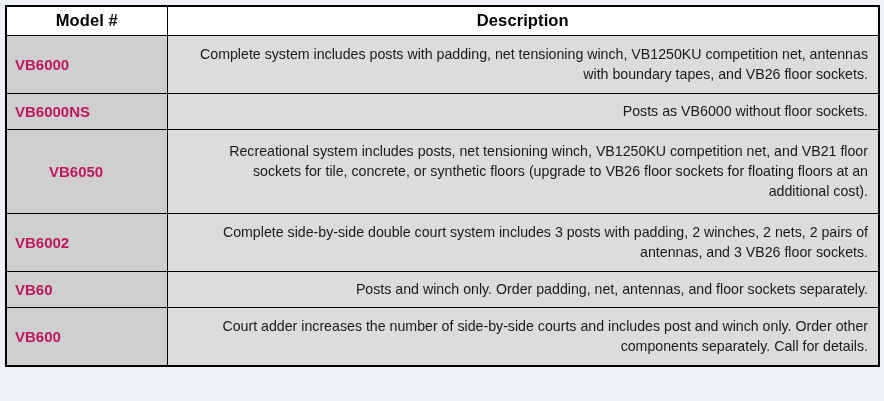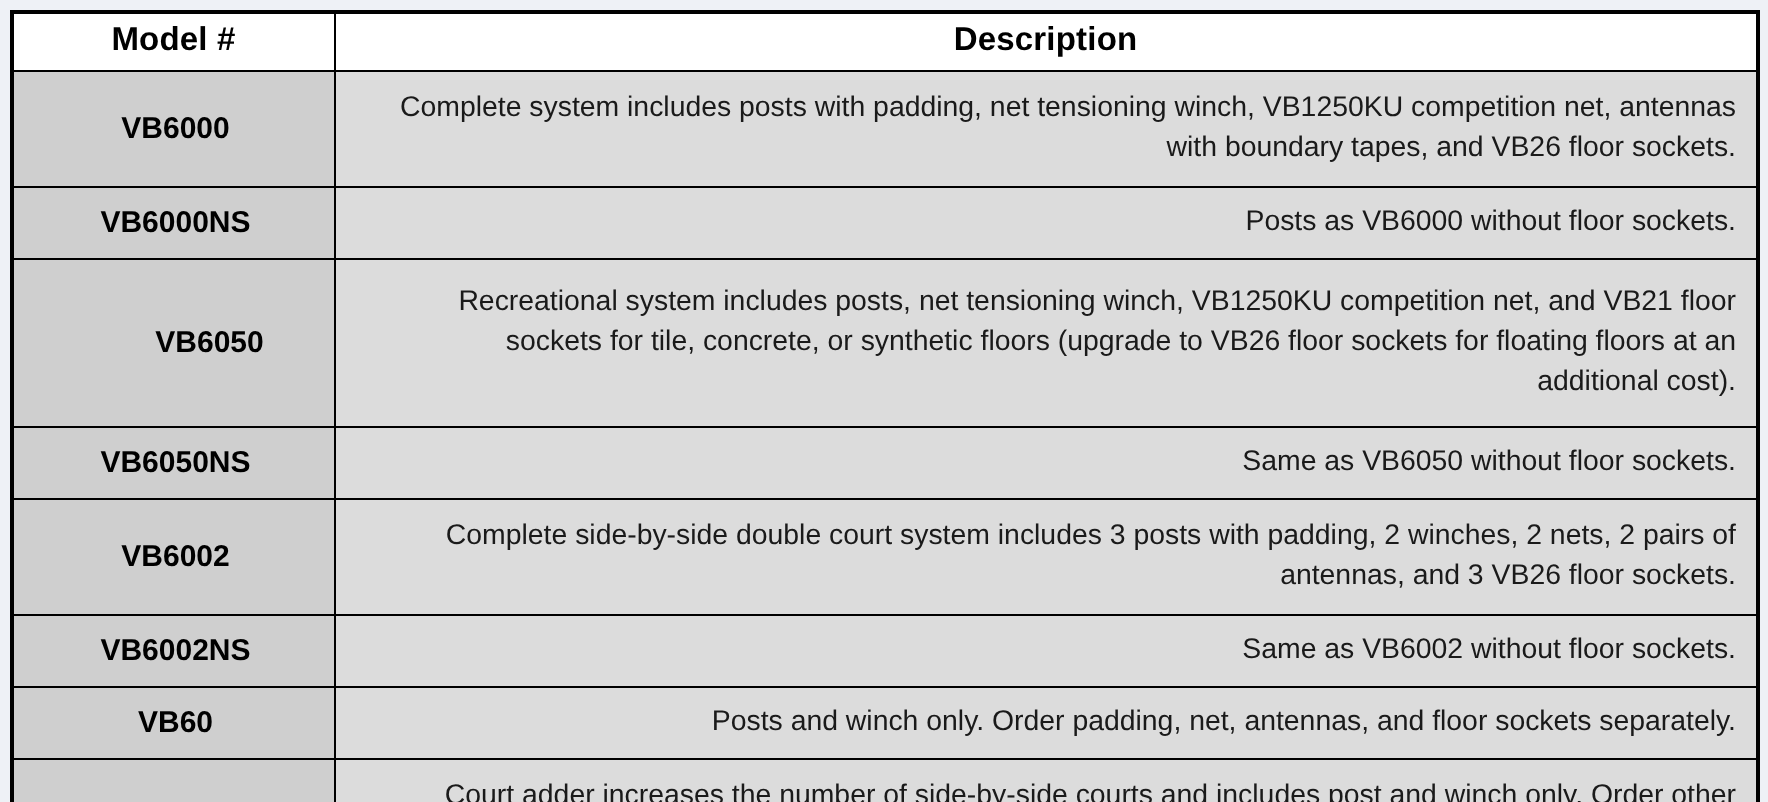--- a/index.html
+++ b/index.html
@@ -47,23 +47,23 @@
 
   tbody td {
     border: 1px solid #000000;
     vertical-align: middle;
     color: #1a1a1a;
   }
   tbody td.cell-model {
     background: #cfcfcf;
     font-weight: bold;
     font-size: 15px;
-    color: #000000;
+    color: #be185d;
     padding: 4px 6px 4px 8px;
-    text-align: center;
+    text-align: left;
     vertical-align: middle;
     white-space: nowrap;
   }
   tbody td.cell-desc {
     background: #dcdcdc;
     font-size: 14.2px;
     line-height: 1.42;
     padding: 4px 10px 5px 10px;
     text-align: right;
   }
@@ -92,31 +92,23 @@
           <td class="cell-desc">Complete system includes posts with padding, net tensioning winch, VB1250KU competition net, antennas with boundary tapes, and VB26 floor sockets.</td>
         </tr>
         <tr class="h-short">
           <td class="cell-model">VB6000NS</td>
           <td class="cell-desc">Posts as VB6000 without floor sockets.</td>
         </tr>
         <tr class="h-triple">
           <td class="cell-model">VB6050</td>
           <td class="cell-desc">Recreational system includes posts, net tensioning winch, VB1250KU competition net, and VB21 floor sockets for tile, concrete, or synthetic floors (upgrade to VB26 floor sockets for floating floors at an additional cost).</td>
         </tr>
-        <tr class="h-short">
-          <td class="cell-model">VB6050NS</td>
-          <td class="cell-desc">Same as VB6050 without floor sockets.</td>
-        </tr>
         <tr class="h-tall">
           <td class="cell-model">VB6002</td>
           <td class="cell-desc">Complete side-by-side double court system includes 3 posts with padding, 2 winches, 2 nets, 2 pairs of antennas, and 3 VB26 floor sockets.</td>
-        </tr>
-        <tr class="h-short">
-          <td class="cell-model">VB6002NS</td>
-          <td class="cell-desc">Same as VB6002 without floor sockets.</td>
         </tr>
         <tr class="h-short">
           <td class="cell-model">VB60</td>
           <td class="cell-desc">Posts and winch only. Order padding, net, antennas, and floor sockets separately.</td>
         </tr>
         <tr class="h-tall">
           <td class="cell-model">VB600</td>
           <td class="cell-desc">Court adder increases the number of side-by-side courts and includes post and winch only. Order other components separately. Call for details.</td>
         </tr>
       </tbody>

